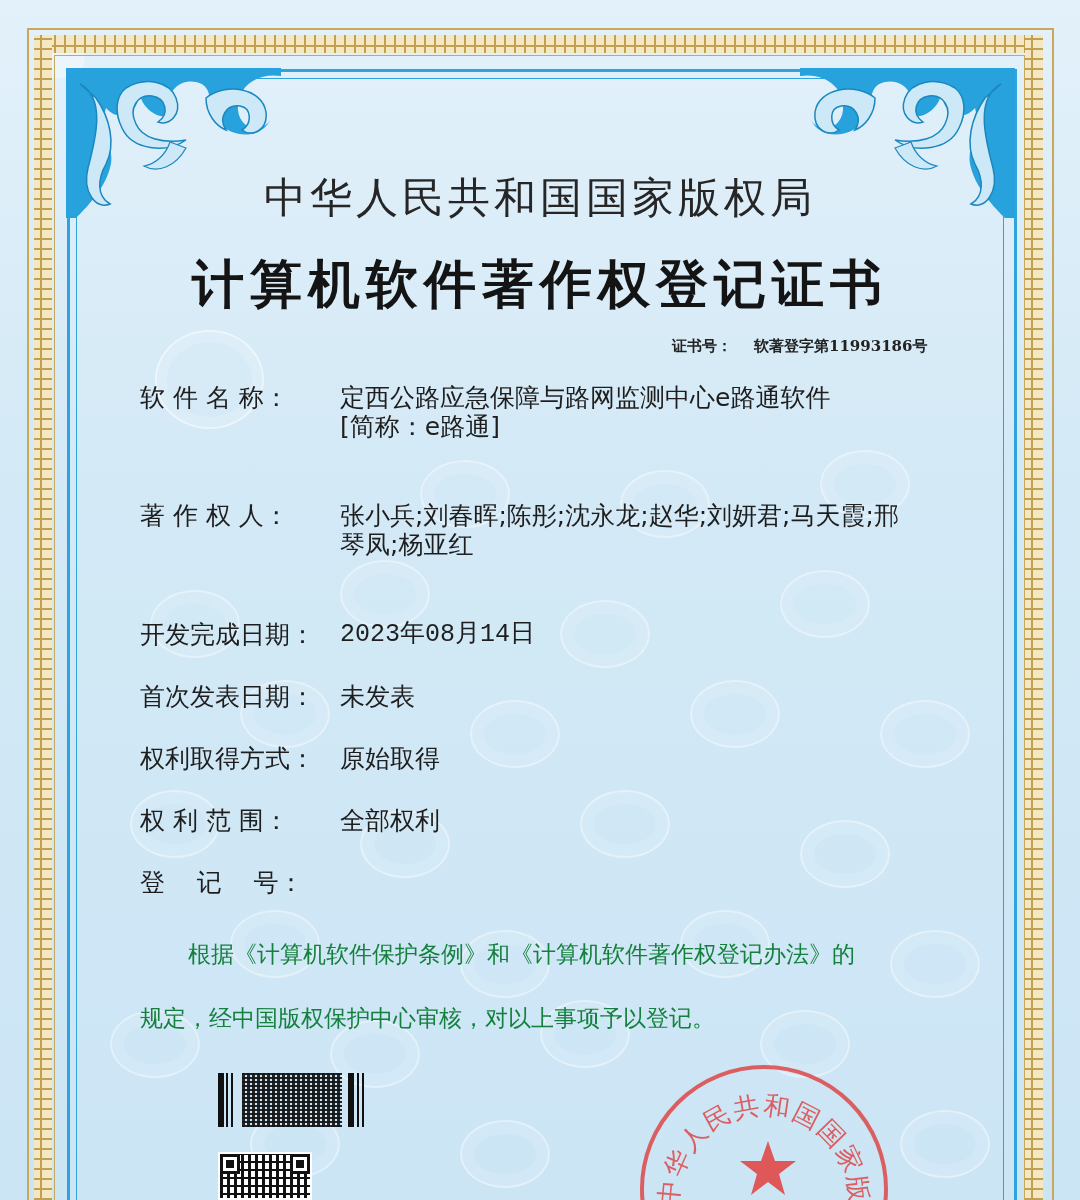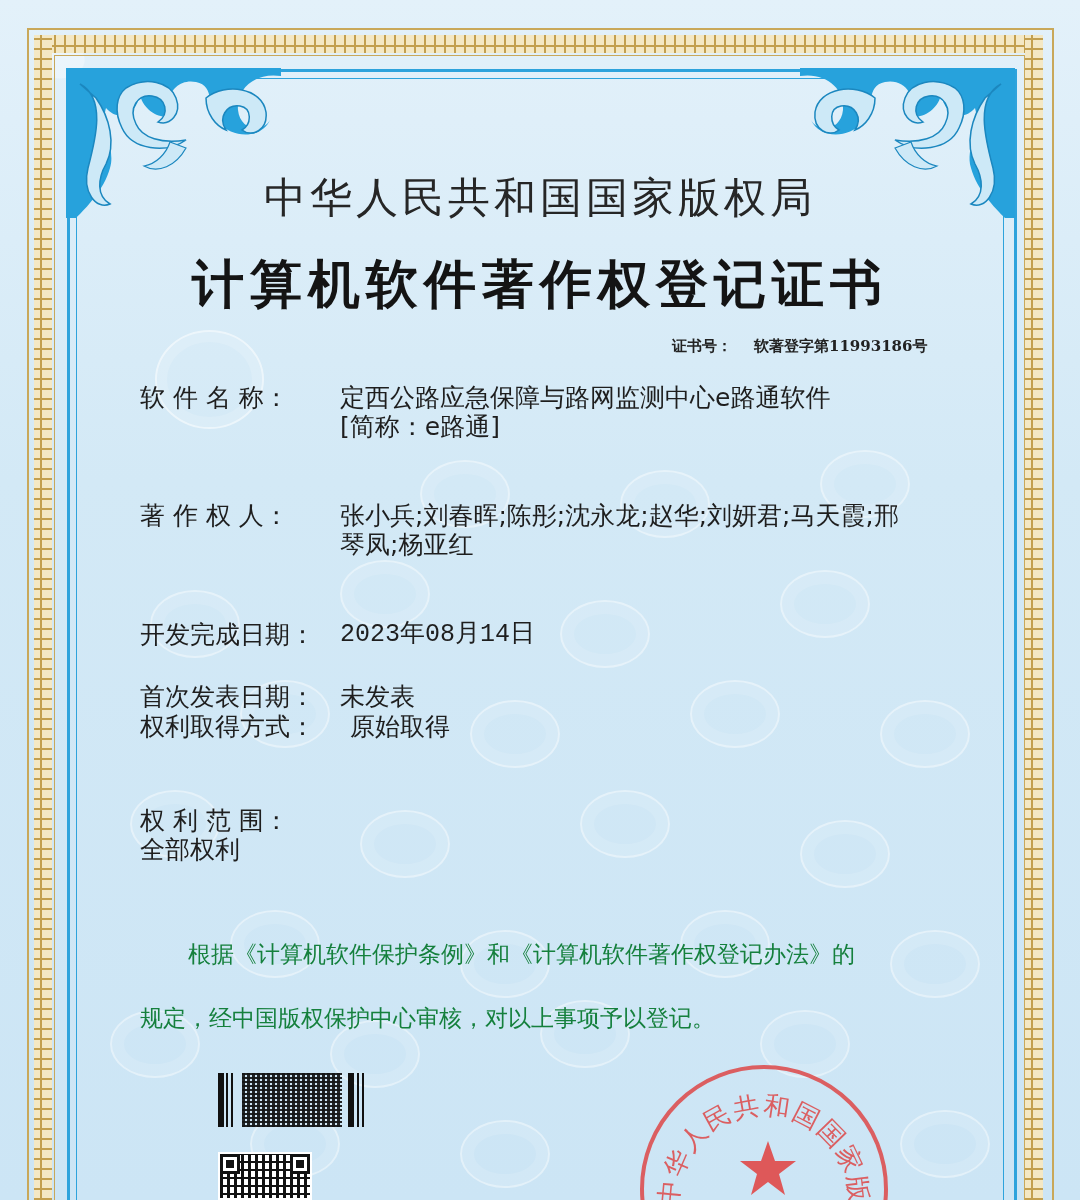--- a/index.html
+++ b/index.html
@@ -65,22 +65,22 @@
   .field { position:absolute; left:140px; font-size:25px; line-height:29px; display:flex; }
   .field .lbl { width:200px; flex:none; font-family:"DejaVu Sans", "Liberation Sans", sans-serif; color:#1e1e1e; white-space:pre; }
   .field .val { font-family:"DejaVu Sans", "Liberation Sans", sans-serif; color:#1e1e1e; }
   .field .val div { white-space:pre; }
   .field .val.serif { font-family:Liberation Mono, monospace; }
   .f-name { top:383px; }
   .f-owner { top:501px; }
   .f-owner .val { width:640px; }
   .f-dev { top:620px; }
   .f-pub { top:682px; }
-  .f-acq { top:712px;gap:10px; }
-  .f-scope { top:806px;flex-direction:column; }
+  .f-acq { top:744px; }
+  .f-scope { top:806px; }
   .f-reg { top:868px; }
 
   .statement { position:absolute; left:140px; top:938px; width:840px; font-family:"DejaVu Sans", "Liberation Sans", sans-serif; font-size:23px; color:#15803d; }
   .statement .l1 { text-indent:48px; line-height:32px; }
   .statement .l2 { margin-top:32px; line-height:32px; }
 
   .barcode { position:absolute; left:218px; top:1073px; width:152px; height:54px;
     background:
       linear-gradient(90deg, #111 0 6px, transparent 6px 8px, #111 8px 10px, transparent 10px 13px, #111 13px 15px, transparent 15px 18px,
         transparent 130px, #111 130px 136px, transparent 136px 139px, #111 139px 141px, transparent 141px 144px, #111 144px 146px, transparent 146px);
@@ -199,20 +199,21 @@
   <div class="lbl">权利取得方式：</div>
   <div class="val">原始取得</div>
 </div>
 
 <div class="field f-scope">
   <div class="lbl">权 利 范 围：</div>
   <div class="val">全部权利</div>
 </div>
 
 <div class="field f-reg">
+  <div class="lbl">登    记    号：</div>
 </div>
 
 <div class="statement">
   <div class="l1">根据《计算机软件保护条例》和《计算机软件著作权登记办法》的</div>
   <div class="l2">规定，经中国版权保护中心审核，对以上事项予以登记。</div>
 </div>
 
 <div class="barcode">
     <div class="core"></div>
   </div>

